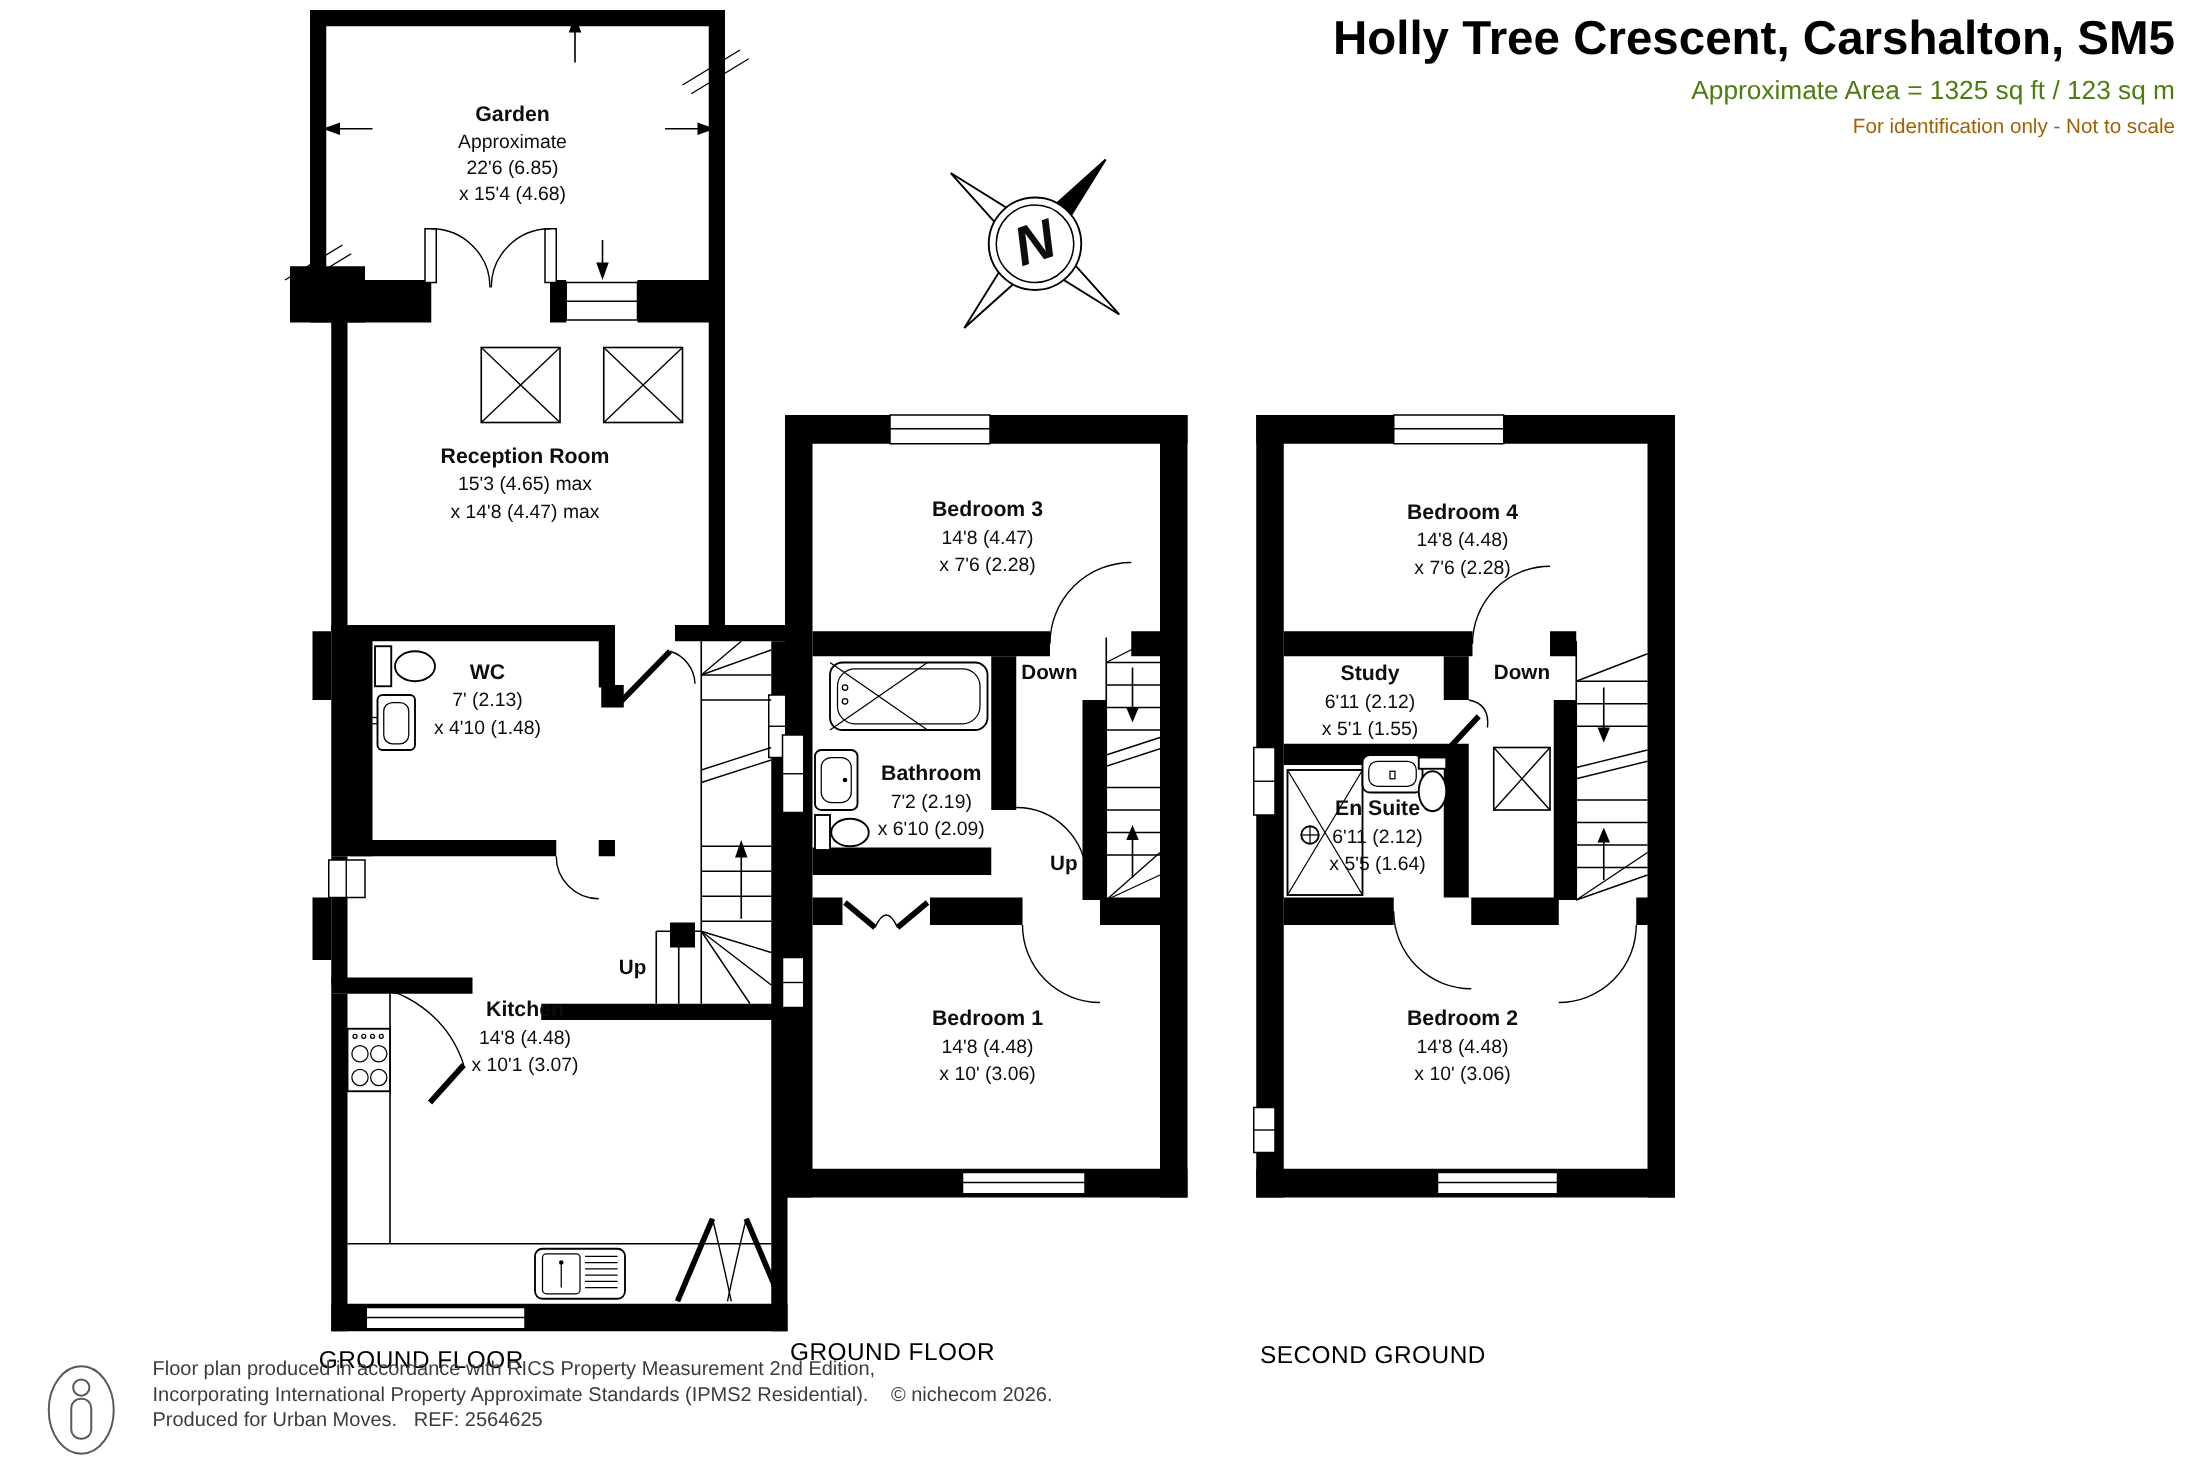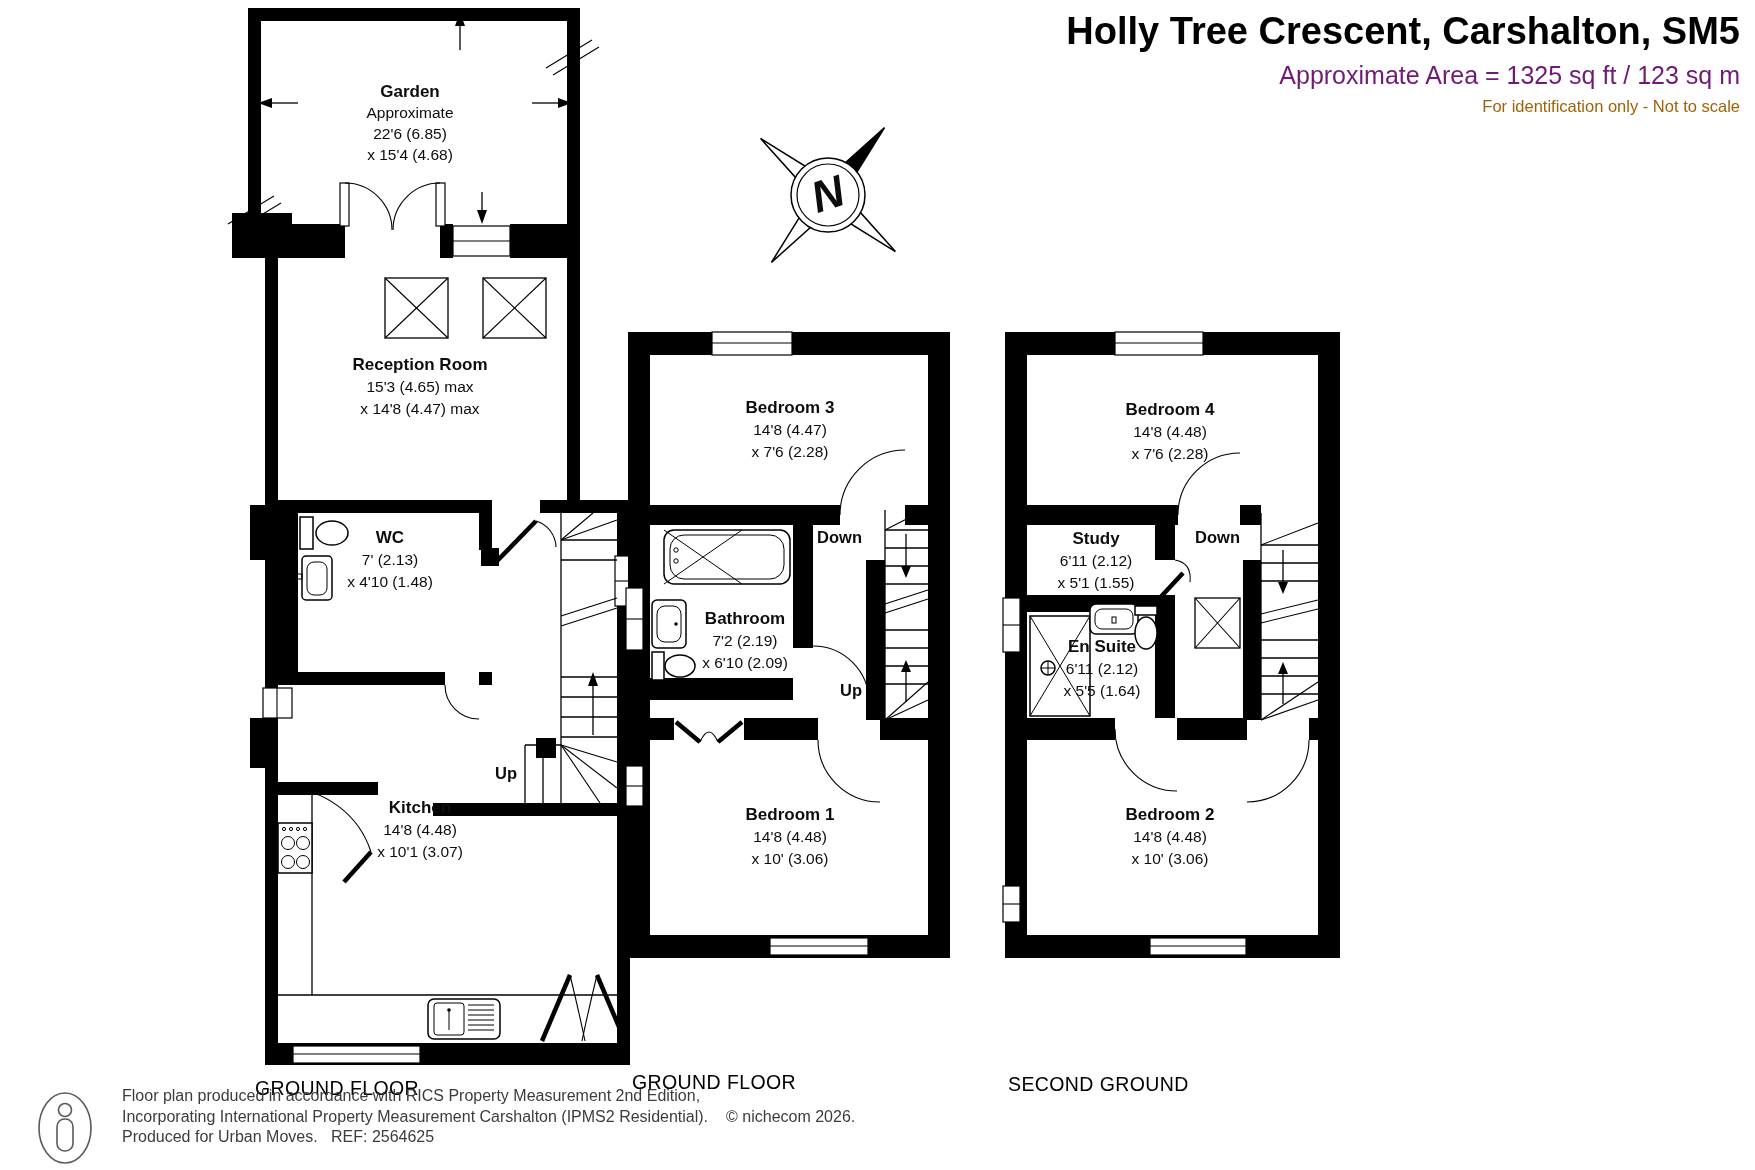--- a/index.html
+++ b/index.html
@@ -1,21 +1,21 @@
 <!DOCTYPE html>
 <html><head>
 <meta charset="utf-8">
 <style>
   html,body{margin:0;padding:0;background:#fff;}
   body{width:1755px;height:1170px;position:relative;overflow:hidden;
        font-family:"Liberation Sans",sans-serif;color:#111;}
   
   .hdr{position:absolute;top:10px;right:15px;text-align:right;}
   .hdr .title{font-weight:700;font-size:38px;line-height:42px;color:#000;text-align:center;}
-  .hdr .area{font-size:25px;margin-top:9px;color:#701a75;}
+  .hdr .area{font-size:21px;margin-top:9px;color:#4d7c0f;}
   .hdr .disc{font-size:16.5px;margin-top:7px;color:#a16207;}
   
   .floor-label{position:absolute;font-weight:400;font-size:19.5px;letter-spacing:.4px;color:#000;}
   
   .footer{position:absolute;left:30px;top:1086px;display:flex;align-items:flex-start;}
   .ft-text{margin-left:22px;font-size:16px;line-height:20.5px;color:#3c3c3c;}
   .ft-line{white-space:pre-wrap;}
   .ft-copy{margin-left:18px;}
   
   svg{position:absolute;overflow:visible;}
@@ -416,18 +416,18 @@
 
 <div class="footer">
   <svg style="position:static" width="70" height="84" viewBox="0 0 70 84">
     <ellipse cx="35" cy="42" rx="26" ry="35" fill="none" stroke="#5a5a5a" stroke-width="1.6"></ellipse>
     <circle cx="35" cy="24" r="6.5" fill="none" stroke="#5a5a5a" stroke-width="1.6"></circle>
     <rect x="27" y="33" width="16" height="32" rx="7.5" fill="none" stroke="#5a5a5a" stroke-width="1.6"></rect>
   </svg>
   <div class="ft-text">
     <div class="ft-line">Floor plan produced in accordance with RICS Property Measurement 2nd Edition,</div>
     <div style="display:flex;">
-      <span class="ft-line">Incorporating International Property Measurement Carshalton (IPMS2 Residential).</span>
+      <span class="ft-line">Incorporating International Property Approximate Standards (IPMS2 Residential).</span>
       <span class="ft-line ft-copy">© nichecom 2026.</span>
     </div>
     <div class="ft-line">Produced for Urban Moves.   REF: 2564625</div>
   </div>
 </div>
 
 </body></html>

